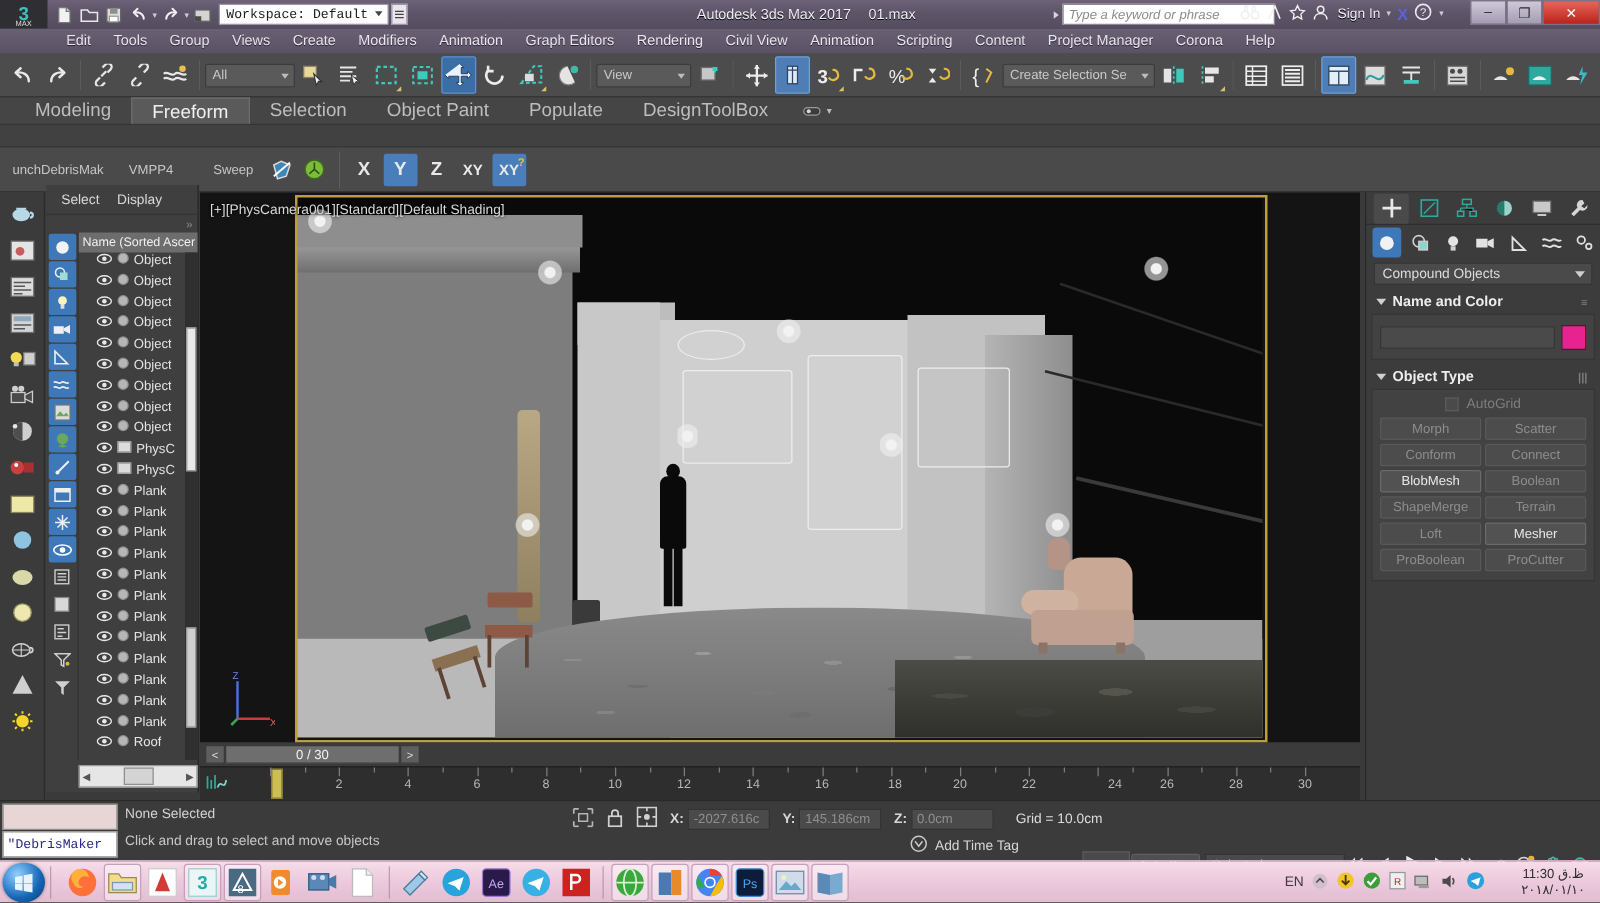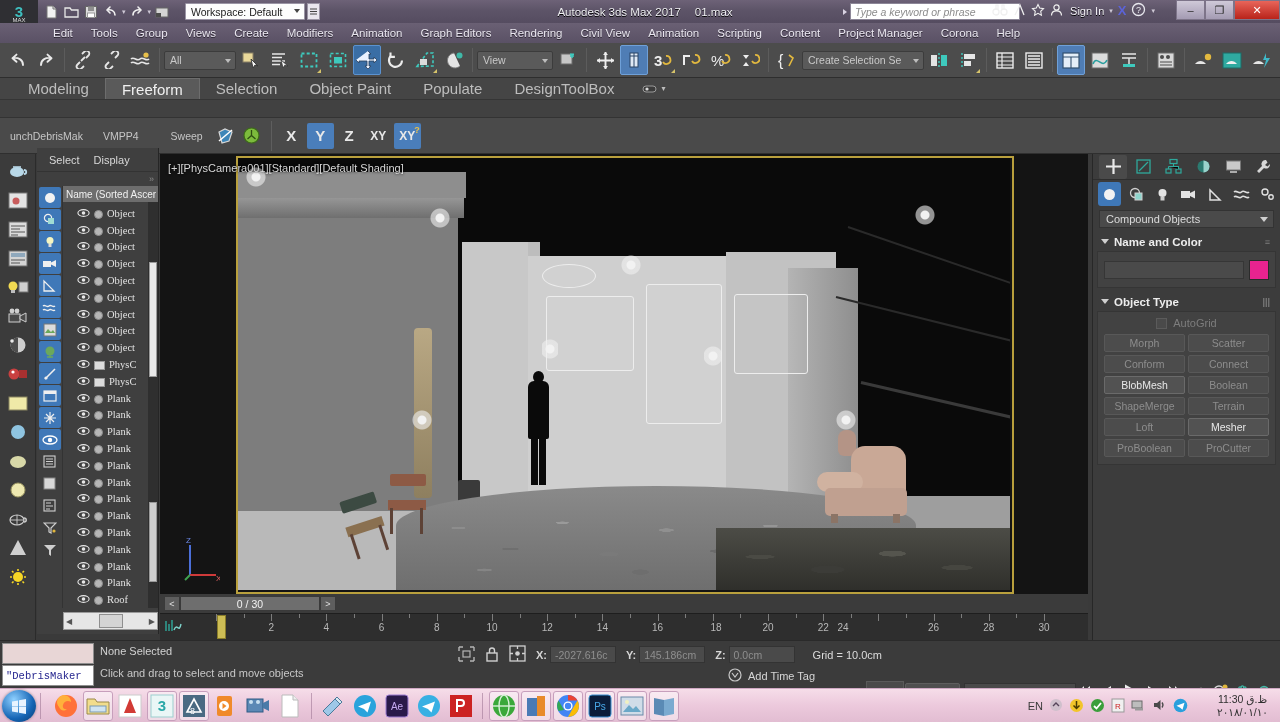--- a/index.html
+++ b/index.html
@@ -22,23 +22,23 @@
   .maxlogo{
     width:38px; height:23px; background:#2f2f33;
     display:flex; align-items:center; justify-content:center;
     position:relative;
   }
   .maxlogo .big3{ color:#3fbfbf; font-size:15px; font-weight:bold; font-family:"Liberation Sans",sans-serif;}
   .qat{ display:flex; align-items:center; gap:2px; margin-left:4px; }
   .qbtn{ width:18px;height:18px; display:flex;align-items:center;justify-content:center; }
   .qbtn svg{ display:block; }
   .wsbox{
-    margin-left:14px; height:17px; background:#fdfdfd; border:1px solid #9b95a5;
+    margin-left:4px; height:17px; background:#fdfdfd; border:1px solid #9b95a5;
     color:#1b1b1b; font-size:10.5px; padding:0 16px 0 5px; display:flex;align-items:center;
-    min-width:120px; position:relative; border-radius:1px;
+    min-width:120px; position:relative; border-radius:1px;font-family:Liberation Mono, monospace;
   }
   .wsbox .car{ position:absolute; right:4px; top:5px; border-left:3px solid transparent;border-right:3px solid transparent;border-top:4px solid #444;}
   .wsdd{ width:13px;height:17px; margin-left:2px; background:#e9e6ee; border:1px solid #9b95a5;
          display:flex;align-items:center;justify-content:center;}
   .apptitle{
     position:absolute; left:480px; top:0; width:330px; height:23px;
     display:flex; align-items:center; justify-content:center; gap:14px;
     color:#efeff3; font-size:11.5px; text-shadow:0 1px 0 #000;
   }
   .searchwrap{ position:absolute; right:260px; top:3px; display:flex;align-items:center;}
@@ -120,21 +120,21 @@
   .exp-chev{ position:absolute; right:4px; top:26px; color:#8a8a8a; font-size:9px;}
   .exp-head{ position:absolute; left:26px; top:38px; right:0; height:16px;
              background:#6d6d6d; color:#f0f0f0; font-size:10px; padding-left:3px;
              display:flex;align-items:center; overflow:hidden; white-space:nowrap;}
   .exp-tools{ position:absolute; left:0; top:38px; width:26px; bottom:26px;
               display:flex;flex-direction:column; align-items:center; gap:1px; padding-top:1px;
               background:#3f3f3f; border-right:1px solid #333;}
   .etb{ width:22px;height:21px; display:flex;align-items:center;justify-content:center; border-radius:2px;}
   .etb.on{ background:#3f78b8; }
   .exp-list{ position:absolute; left:26px; top:54px; right:10px; bottom:26px; overflow:hidden; }
-  .erow{ height:16.8px; display:flex; align-items:flex-end; gap:4px; padding-left:14px;font-family:Liberation Serif, serif; }
+  .erow{ height:16.8px; display:flex; align-items:flex-start; gap:4px; padding-left:14px; }
   .erow .eye{ width:13px;height:11px; }
   .erow .dot{ width:9px;height:9px;border-radius:50%;background:#b6b6b6; border:1px solid #8f8f8f;}
   .erow .sq{ width:11px;height:9px;background:#dcdcdc;border:1px solid #9a9a9a;}
   .erow .nm{ color:#e3e3e3; font-size:10.5px; white-space:nowrap; overflow:hidden;}
   .exp-vscroll{ position:absolute; right:0; top:54px; width:10px; bottom:26px; background:#2f2f2f;}
   .exp-thumb{ position:absolute; right:1px; top:60px; width:8px; height:115px; background:#e8e8e8; border:1px solid #999;}
   .exp-thumb2{ position:absolute; right:1px; top:300px; width:8px; height:80px; background:#cfcfcf; border:1px solid #999;}
   .exp-hscroll{ position:absolute; left:26px; right:0; bottom:4px; height:18px;
                 background:#e6e6e6; border:1px solid #9a9a9a; display:flex; align-items:center; justify-content:space-between;
                 padding:0 2px;}
@@ -1348,21 +1348,21 @@
       <div class="tlabel" style="left: 442.4px;">14</div>
       <div class="tick" style="left: 497.6px;"></div>
       <div class="tlabel" style="left: 497.6px;">16</div>
       <div class="tick" style="left: 552.8px;"></div>
       <div class="tlabel" style="left: 556px;">18</div>
       <div class="tick" style="left: 608px;"></div>
       <div class="tlabel" style="left: 608px;">20</div>
       <div class="tick" style="left: 663.2px;"></div>
       <div class="tlabel" style="left: 663.2px;">22</div>
       <div class="tick" style="left: 718.4px;"></div>
-      <div class="tlabel" style="left: 683px; text-align: right;">24</div>
+      <div class="tlabel" style="left: 732px; text-align: right;">24</div>
       <div class="tick" style="left: 773.6px;"></div>
       <div class="tlabel" style="left: 773.6px;">26</div>
       <div class="tick" style="left: 828.8px;"></div>
       <div class="tlabel" style="left: 828.8px;">28</div>
       <div class="tick" style="left: 884px;"></div>
       <div class="tlabel" style="left: 884px;">30</div>
       <div class="tick" style="left: 83.6px; height: 4px;"></div>
       <div class="tick" style="left: 138.8px; height: 4px;"></div>
       <div class="tick" style="left: 194px; height: 4px;"></div>
       <div class="tick" style="left: 249.2px; height: 4px;"></div>

